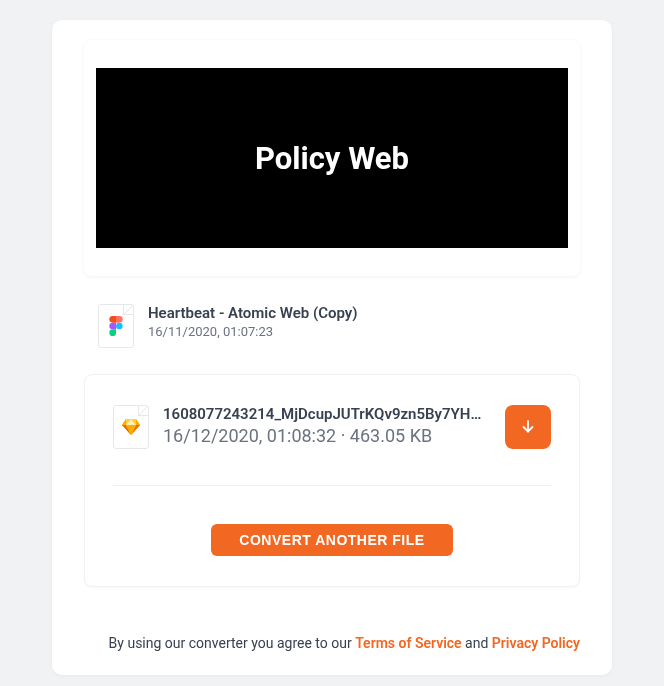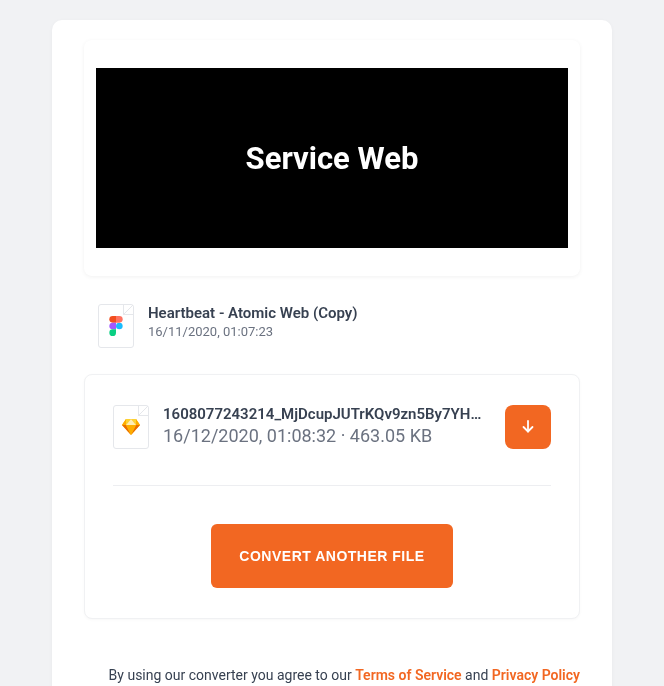--- a/index.html
+++ b/index.html
@@ -146,21 +146,21 @@
       flex-shrink: 0;
     }
 
     .convert-wrap { display: flex; justify-content: center; }
 
     .convert-btn {
       background: #f26722;
       color: #ffffff;
       border: none;
       border-radius: 6px;
-      padding: 24px 28px;
+      padding: 8px 28px;
       font-size: 14px;
       font-weight: 700;
       letter-spacing: 0.5px;
       cursor: pointer;
     }
 
     .disclaimer {
       text-align: right;
       font-size: 14px;
       color: #374151;
@@ -173,21 +173,21 @@
       font-weight: 600;
     }
   </style>
 </head>
 <body>
 
 <div class="main-card">
 
   <div class="preview-card">
     <div class="preview-banner">
-      <span>Service Web</span>
+      <span>Policy Web</span>
     </div>
   </div>
 
   <div class="source-file">
     <div class="file-icon">
       <svg class="figma-logo" viewBox="0 0 14 21">
         <circle cx="10.5" cy="10.5" r="3.5" fill="#19bcfe"></circle>
         <path d="M3.5 0h3.5v7H3.5a3.5 3.5 0 1 1 0-7z" fill="#f24e1e"></path>
         <path d="M7 0h3.5a3.5 3.5 0 1 1 0 7H7V0z" fill="#ff7262"></path>
         <path d="M3.5 7H7v7H3.5a3.5 3.5 0 1 1 0-7z" fill="#a259ff"></path>

